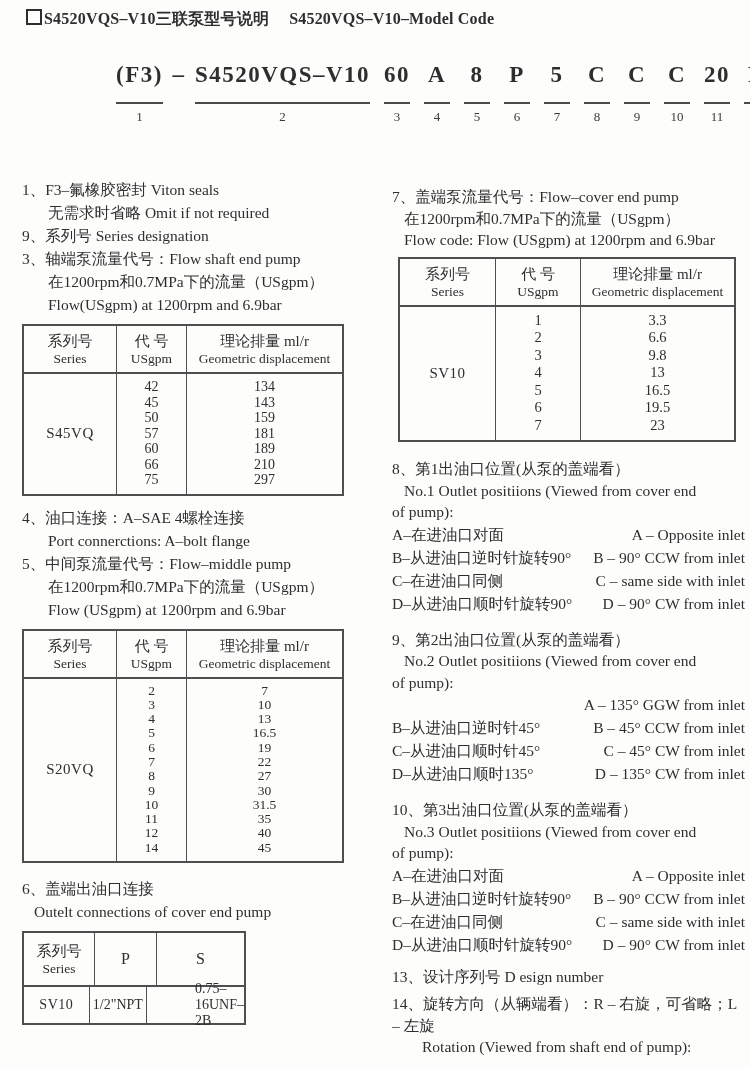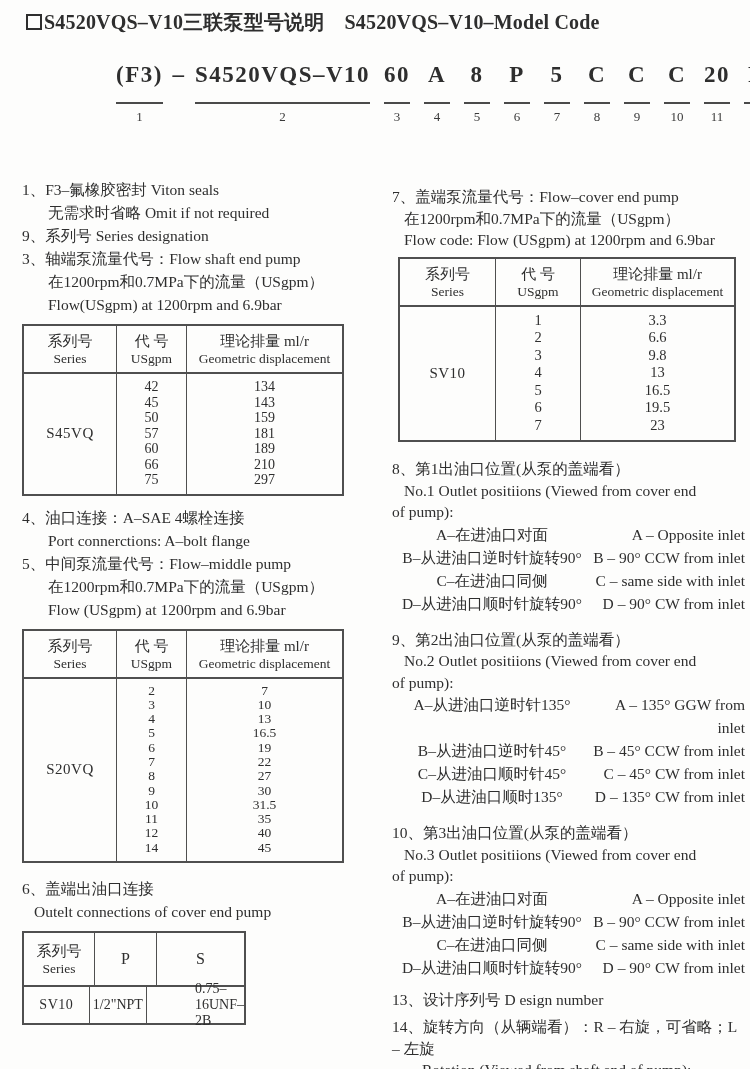--- a/index.html
+++ b/index.html
@@ -3,21 +3,21 @@
 <meta charset="utf-8">
 <style>
   * { box-sizing: border-box; margin: 0; padding: 0; }
   html,body { background:#e8e8e6; }
   .page {
     position: relative; width: 750px; height: 1069px; margin: 0 auto;
     background: #fdfdfc; color: #2e2e2e;
     font-family: "Liberation Serif", serif; overflow: hidden;
   }
   
-  .title-row { position:absolute; left:26px; top:9px; font-size:20px; font-weight:bold; white-space:nowrap; letter-spacing:.2px; }
+  .title-row { position:absolute; left:26px; top:9px; font-size:16px; font-weight:bold; white-space:nowrap; letter-spacing:.2px; }
   .square-icon { display:inline-block; width:16px; height:16px; border:2px solid #2e2e2e; margin-right:2px; vertical-align:-1px; }
   .title-gap { display:inline-block; width:20px; }
   
   .code-row { position:absolute; left:116px; top:60px; display:flex; align-items:flex-start; }
   .code-group { display:flex; }
   .code-group.main { gap:14px; }
   .seg { display:flex; flex-direction:column; align-items:center; min-width:24px; }
   .seg-text { font-size:23px; font-weight:bold; letter-spacing:1.5px; line-height:30px; white-space:pre; }
   .seg-line { display:block; align-self:stretch; min-width:26px; border-top:2px solid #4a4a4a; margin-top:12px; }
   .seg-num { font-size:13px; margin-top:5px; color:#3a3a3a; }
@@ -28,21 +28,21 @@
   .col-right { left:392px; top:186px; width:353px; }
   .l { line-height:23px; }
   .col-right .l { line-height:21.5px; }
   .ind1 { padding-left:12px; }
   .ind2 { padding-left:26px; }
   .ind3 { padding-left:30px; }
   .mt6 {margin-top:6px;} .mt10 {margin-top:10px;}
   .mt14 {margin-top:14px;} .mt16 {margin-top:16px;}
   
   .opt-row { display:flex; line-height:23px; }
-  .opt-cn { width:200px;text-align:center; }
+  .opt-cn { width:200px; }
   .opt-en { flex:1;text-align:right; }
   
   .vtable { border:2px solid #4f4f4f; background:#fdfdfc; }
   .vtable.t-left  { width:322px; margin:8px 0 0 0; }
   .vtable.t-right { width:338px; margin:6px 0 0 6px; }
   .vt-row { display:flex; }
   .vt-header { border-bottom:2px solid #4f4f4f; }
   .vt-header > div { padding:6px 2px 5px; text-align:center; }
   .h-cn { display:block; font-size:15px; }
   .h-en { display:block; font-size:13.5px; }
@@ -379,21 +379,20 @@
         </div>
     </div>
 
     <div class="item mt14">
       <div class="l">9、第2出油口位置(从泵的盖端看）</div>
       <div class="l ind1">No.2 Outlet positiions (Viewed  from cover end</div>
       <div class="l">of pump):</div>
       <div>
 
           <div class="opt-row">
-            <span class="opt-cn">A–从进油口逆时针135°</span>
             <span class="opt-en">A – 135°  GGW from inlet</span>
           </div>
 
           <div class="opt-row">
             <span class="opt-cn">B–从进油口逆时针45°</span>
             <span class="opt-en">B – 45°  CCW from inlet</span>
           </div>
 
           <div class="opt-row">
             <span class="opt-cn">C–从进油口顺时针45°</span>

